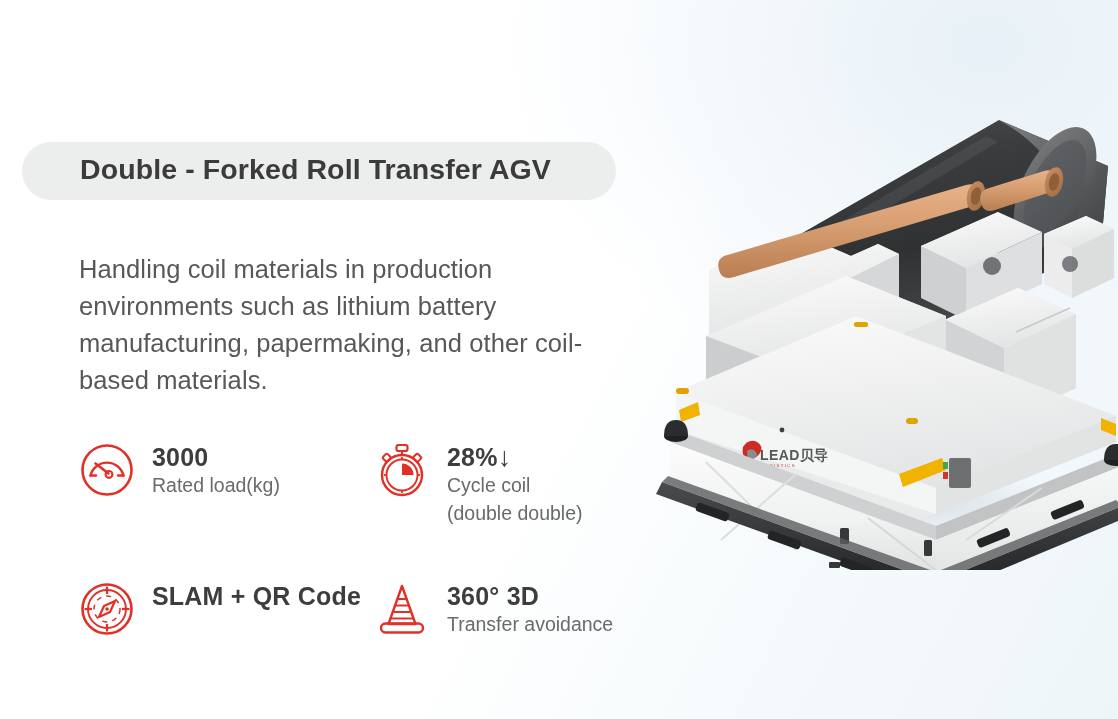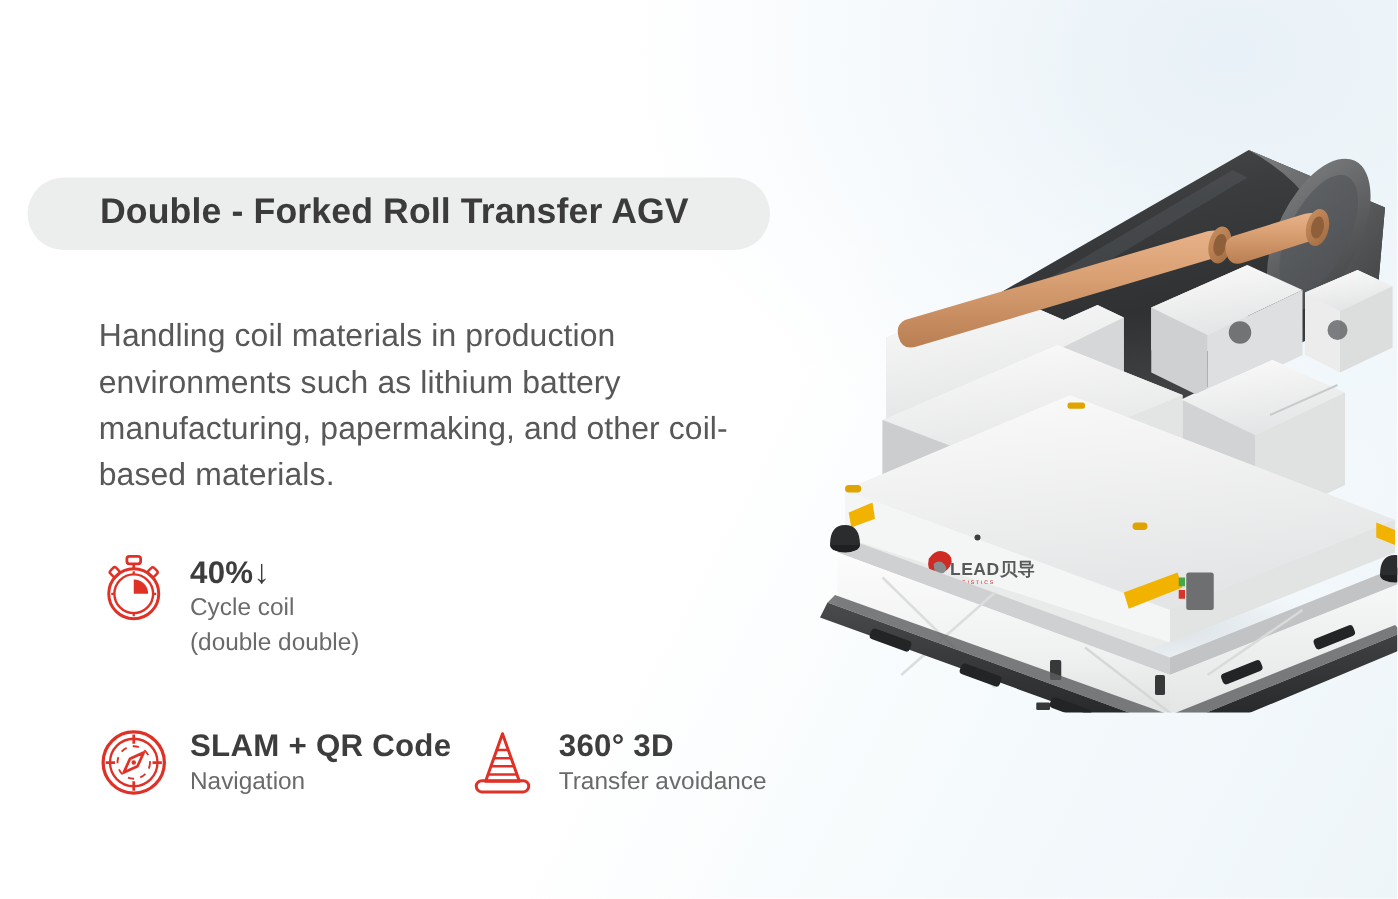--- a/index.html
+++ b/index.html
@@ -290,40 +290,56 @@
 
   <div id="title-pill"></div>
   <div id="title-text">Double - Forked Roll Transfer AGV</div>
 
   <div id="description">Handling coil materials in production environments such as lithium battery manufacturing, papermaking, and other coil-based materials.</div>
 
   <div id="specs">
 
     <div class="spec-row">
 
+      <div class="spec-item col1">
+        <div class="spec-icon">
+          <svg viewBox="0 0 56 56" xmlns="http://www.w3.org/2000/svg">
+            <circle cx="28" cy="28" r="24.5" fill="none" stroke="#e03127" stroke-width="2.6"></circle>
+            <path d="M11.5 33.5 A17 17 0 0 1 44.5 33.5" fill="none" stroke="#e03127" stroke-width="2.4" stroke-linecap="round"></path>
+            <line x1="11.5" y1="33.5" x2="17" y2="33.5" stroke="#e03127" stroke-width="2.4" stroke-linecap="round"></line>
+            <line x1="39" y1="33.5" x2="44.5" y2="33.5" stroke="#e03127" stroke-width="2.4" stroke-linecap="round"></line>
+            <path d="M16.5 21.5 L29.5 31.5" stroke="#e03127" stroke-width="2.6" stroke-linecap="round"></path>
+            <circle cx="30" cy="32.4" r="3.4" fill="none" stroke="#e03127" stroke-width="2.2"></circle>
+          </svg>
+        </div>
+        <div class="spec-text">
+          <div class="spec-value">3000</div>
+          <div class="spec-label">Rated load(kg)</div>
+        </div>
+      </div>
 
       <div class="spec-item">
         <div class="spec-icon">
           <svg viewBox="0 0 56 56" xmlns="http://www.w3.org/2000/svg">
             <rect x="22.5" y="3" width="11" height="6" rx="2" fill="none" stroke="#e03127" stroke-width="2.2"></rect>
             <line x1="28" y1="9" x2="28" y2="13" stroke="#e03127" stroke-width="2.2"></line>
             <circle cx="28" cy="33" r="20" fill="none" stroke="#e03127" stroke-width="2.4"></circle>
             <circle cx="28" cy="33" r="15.5" fill="none" stroke="#e03127" stroke-width="1.9"></circle>
             <rect x="9.5" y="12.5" width="6.5" height="6.5" rx="1.8" transform="rotate(-45 12.7 15.7)" fill="none" stroke="#e03127" stroke-width="2"></rect>
             <rect x="40" y="12.5" width="6.5" height="6.5" rx="1.8" transform="rotate(45 43.2 15.7)" fill="none" stroke="#e03127" stroke-width="2"></rect>
             <path d="M28 33 L28 21.5 A11.5 11.5 0 0 1 39.5 33 Z" fill="#e03127"></path>
             <line x1="28" y1="15" x2="28" y2="18" stroke="#e03127" stroke-width="1.8"></line>
             <line x1="28" y1="48" x2="28" y2="51" stroke="#e03127" stroke-width="1.8"></line>
             <line x1="10" y1="33" x2="13" y2="33" stroke="#e03127" stroke-width="1.8"></line>
             <line x1="43" y1="33" x2="46" y2="33" stroke="#e03127" stroke-width="1.8"></line>
           </svg>
         </div>
         <div class="spec-text">
           <div class="spec-value">
-            <span>40%</span><span class="arrow">↓</span>
+            <span>28%</span><span class="arrow">↓</span>
           </div>
           <div class="spec-label">Cycle coil</div>
           <div class="spec-label">(double double)</div>
         </div>
       </div>
 
     </div>
 
     <div class="spec-row">
 
@@ -336,21 +352,20 @@
             <line x1="28" y1="5.5" x2="28" y2="13" stroke="#e03127" stroke-width="2.2"></line>
             <line x1="28" y1="43" x2="28" y2="50.5" stroke="#e03127" stroke-width="2.2"></line>
             <line x1="5.5" y1="28" x2="13" y2="28" stroke="#e03127" stroke-width="2.2"></line>
             <line x1="43" y1="28" x2="50.5" y2="28" stroke="#e03127" stroke-width="2.2"></line>
             <path d="M36 20 L31 31 L20 36 L25 25 Z" fill="none" stroke="#e03127" stroke-width="2.2" stroke-linejoin="round"></path>
             <circle cx="28" cy="28" r="1.8" fill="#e03127"></circle>
           </svg>
         </div>
         <div class="spec-text">
           <div class="spec-value">SLAM + QR Code</div>
-          <div class="spec-label">Navigation</div>
         </div>
       </div>
 
       <div class="spec-item">
         <div class="spec-icon">
           <svg viewBox="0 0 56 56" xmlns="http://www.w3.org/2000/svg">
             <path d="M28 5 L41.5 43 L14.5 43 Z" fill="none" stroke="#e03127" stroke-width="2.4" stroke-linejoin="round"></path>
             <line x1="23.3" y1="18" x2="32.7" y2="18" stroke="#e03127" stroke-width="2"></line>
             <line x1="21.2" y1="24.5" x2="34.8" y2="24.5" stroke="#e03127" stroke-width="2"></line>
             <line x1="19.1" y1="31" x2="36.9" y2="31" stroke="#e03127" stroke-width="2"></line>

